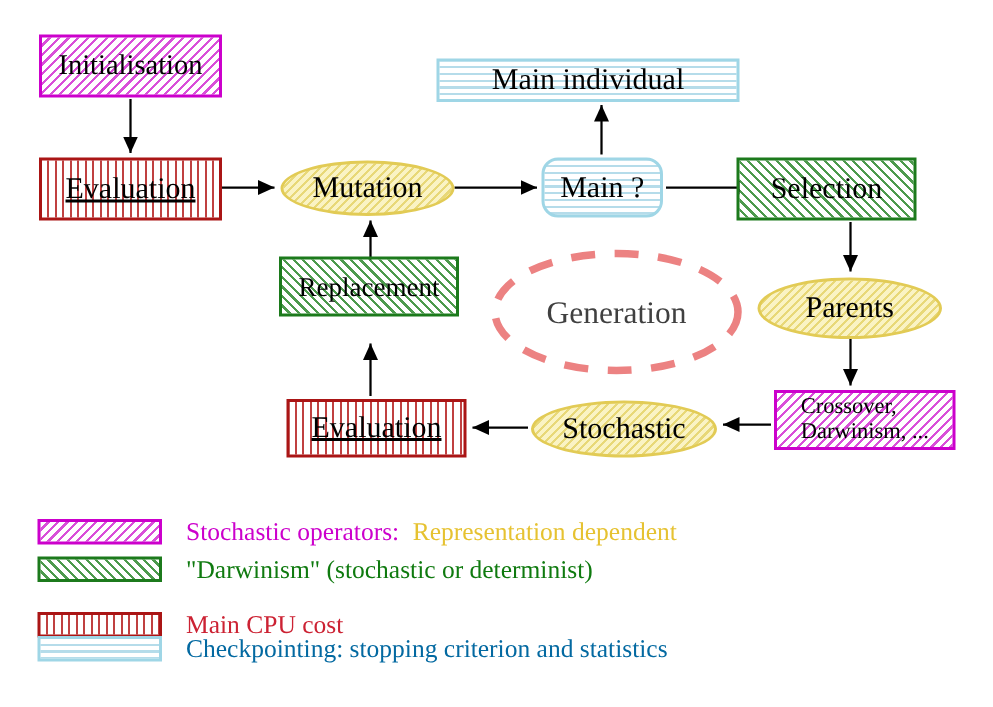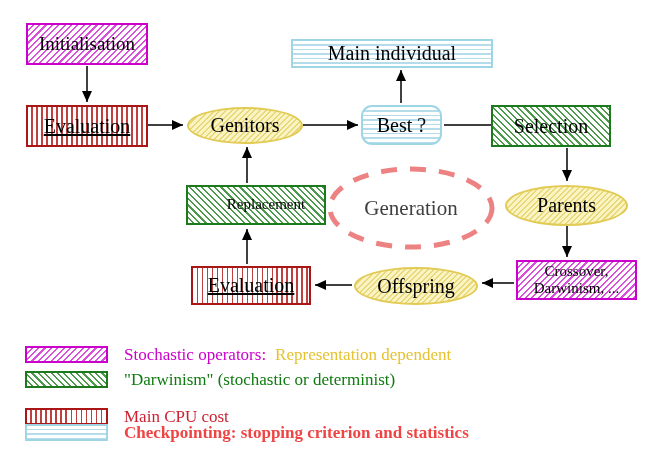--- a/index.html
+++ b/index.html
@@ -2,21 +2,21 @@
 <html><head>
 <meta charset="utf-8">
 <style>
   html,body{margin:0;padding:0;background:#ffffff;}
   .stage{
     position:relative;width:662px;height:471px;background:#ffffff;overflow:hidden;
     font-family:"Liberation Serif","DejaVu Serif",serif;color:#000000;
   }
   .node{
     position:absolute;display:flex;align-items:center;justify-content:center;
-    text-align:center;white-space:nowrap;font-size:20px;line-height:1.05;
+    white-space:nowrap;font-size:20px;line-height:1.05;
   }
   .hatch-magenta{
     background:repeating-linear-gradient(135deg,#ffffff 0 3px,#d94fd9 3px 4.5px);
     border:2px solid #cc00cc;
   }
   .hatch-green{
     background:repeating-linear-gradient(45deg,#ffffff 0 3px,#4d9a4d 3px 4.5px);
     border:2px solid #1c7a1c;
   }
   .stripe-red{
@@ -43,21 +43,21 @@
   }
   .legend-row{
     position:absolute;left:25px;display:flex;align-items:center;height:17px;
   }
   .legend-swatch{width:79px;height:13px;margin-right:16px;flex:0 0 auto;}
   .legend-label{font-size:17px;white-space:nowrap;}
   .t-magenta{color:#cc00cc;}
   .t-gold{color:#e6c231;margin-left:9px;}
   .t-green{color:#0f7a0f;}
   .t-crimson{color:#cc2233;}
-  .t-cyan{color:#ef4444;font-weight:bold;}
+  .t-cyan{color:#0369a1;}
   .crossover-text{font-size:15px;line-height:17px;white-space:nowrap;}
 </style>
 </head>
 <body>
 
 <div class="stage">
 
   <svg class="arrows" width="662" height="471">
     <defs>
       <marker id="ah" markerUnits="userSpaceOnUse" markerWidth="14" markerHeight="12" refX="11" refY="5" orient="auto">
@@ -76,35 +76,35 @@
       <line x1="352" y1="285" x2="315" y2="285"></line>
       <line x1="247" y1="264" x2="247" y2="229"></line>
       <line x1="247" y1="183" x2="247" y2="147"></line>
     </g>
   </svg>
 
   <div class="node hatch-magenta" style="left:26px;top:23px;width:118px;height:38px;font-size:19px;">Initialisation</div>
 
   <div class="node stripe-red" style="left:26px;top:105px;width:118px;height:38px;">Evaluation</div>
 
-  <div class="node hatch-yellow ellipse" style="left:187px;top:107px;width:112px;height:33px;">Genitors</div>
+  <div class="node hatch-yellow ellipse" style="left:187px;top:107px;width:112px;height:33px;">Mutation</div>
 
   <div class="node stripe-cyan" style="left:291px;top:39px;width:198px;height:25px;">Main individual</div>
 
-  <div class="node stripe-cyan rounded" style="left:361px;top:105px;width:77px;height:36px;">Best ?</div>
+  <div class="node stripe-cyan rounded" style="left:361px;top:105px;width:77px;height:36px;">Main ?</div>
 
   <div class="node hatch-green" style="left:491px;top:105px;width:116px;height:38px;">Selection</div>
 
-  <div class="node hatch-green" style="left:186px;top:185px;width:116px;height:36px;font-size:15px;padding-left:20px;">Replacement</div>
+  <div class="node hatch-green" style="left:186px;top:171px;width:116px;height:36px;font-size:18px;">Replacement</div>
 
   <div class="node hatch-yellow ellipse" style="left:505px;top:185px;width:119px;height:37px;">Parents</div>
 
   <div class="node stripe-red" style="left:191px;top:266px;width:116px;height:35px;">Evaluation</div>
 
-  <div class="node hatch-yellow ellipse" style="left:354px;top:267px;width:120px;height:34px;">Offspring</div>
+  <div class="node hatch-yellow ellipse" style="left:354px;top:267px;width:120px;height:34px;">Stochastic</div>
 
   <div class="node hatch-magenta" style="left:516px;top:260px;width:117px;height:36px;">
     <div class="crossover-text">
       <div>Crossover,</div>
       <div>Darwinism, ...</div>
     </div>
   </div>
 
   <div class="gen-wrap">
     <svg width="172" height="88">

